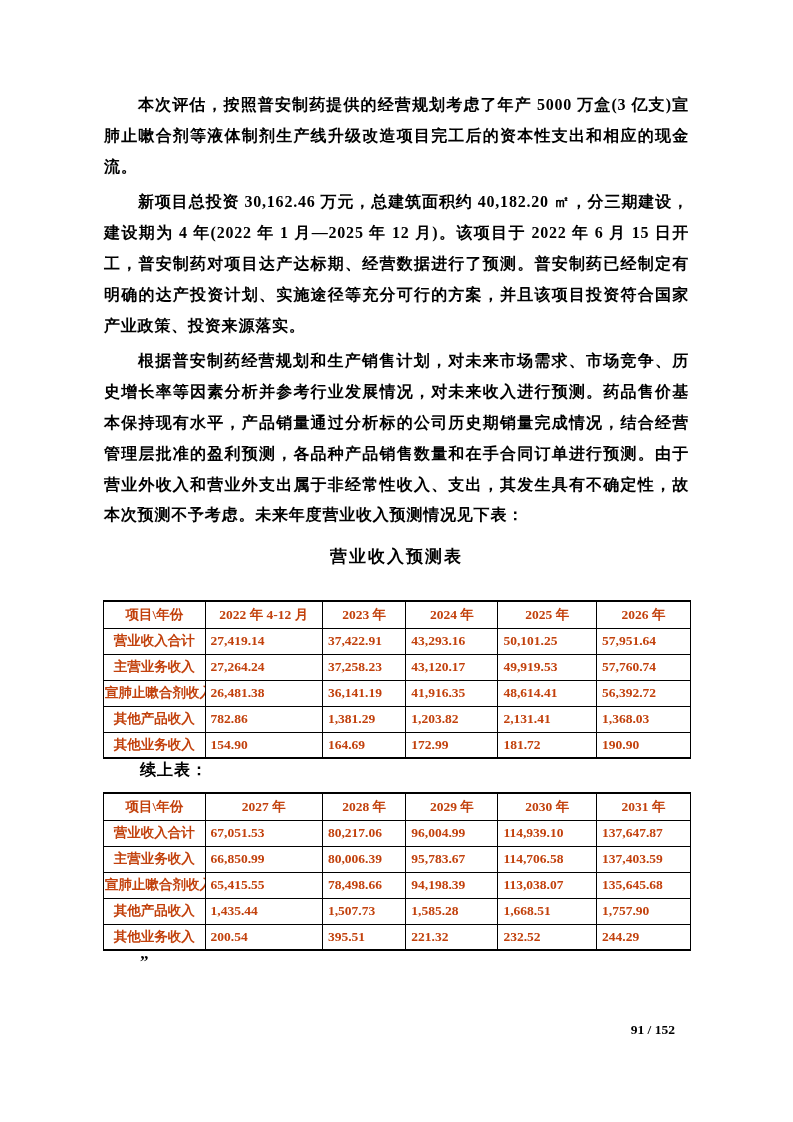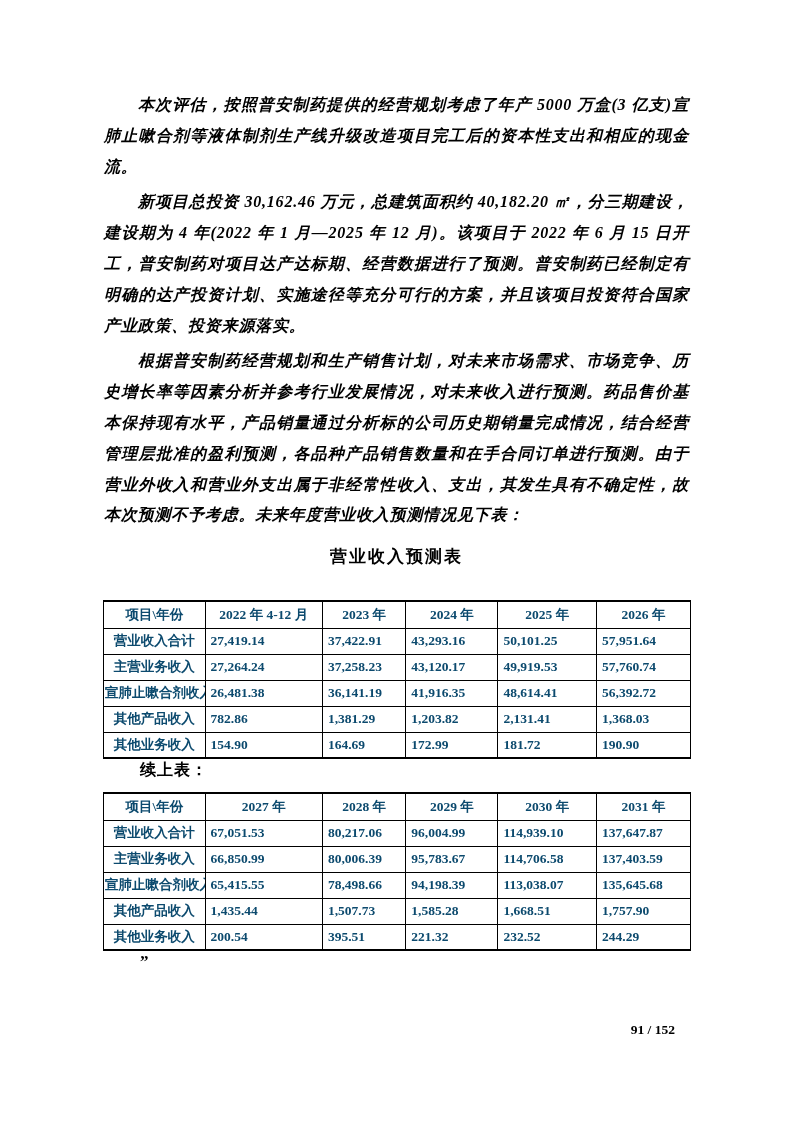--- a/index.html
+++ b/index.html
@@ -10,34 +10,34 @@
     background:#ffffff;
     color:#000000;
     font-family:"Liberation Serif","DejaVu Sans",serif;
     overflow:hidden;
   }
   .body-text {
     position:absolute; top:90px; left:104px; width:585px;
     font-size:16px; font-weight:bold; line-height:30.8px;
     letter-spacing:0.8px; text-align:justify; color:#000;
   }
-  .body-text p { text-indent:34px; margin:0 0 5px 0;font-style:italic; }
+  .body-text p { text-indent:34px; margin:0 0 5px 0; }
   .table-title {
     position:absolute; top:545px; left:104px; width:585px;
     text-align:center; font-size:17px; font-weight:bold; letter-spacing:2px;
   }
   .unit-label {
     position:absolute; top:578px; left:104px; width:585px;
     text-align:right; padding-right:16px;
     font-size:15px; font-weight:bold;
   }
   table.forecast-table {
     position:absolute; left:103px; width:588px;
     border-collapse:collapse; table-layout:fixed;
-    font-weight:bold; font-size:13.5px; color:#0c4a6e;
+    font-weight:bold; font-size:13.5px; color:#c2410c;
     border-top:2.5px solid #000; border-bottom:2.5px solid #000;
   }
   table.forecast-table.t1 { top:600px; }
   table.forecast-table.t2 { top:792px; }
   .forecast-table th, .forecast-table td {
     border:1px solid #000; height:26px; padding:0 5px;
     white-space:nowrap; overflow:hidden; vertical-align:middle;
   }
   .forecast-table thead th { height:27px; text-align:center; border-bottom-width:1.5px; }
   .forecast-table td.rowlabel { text-align:center; padding:0 1px; }

